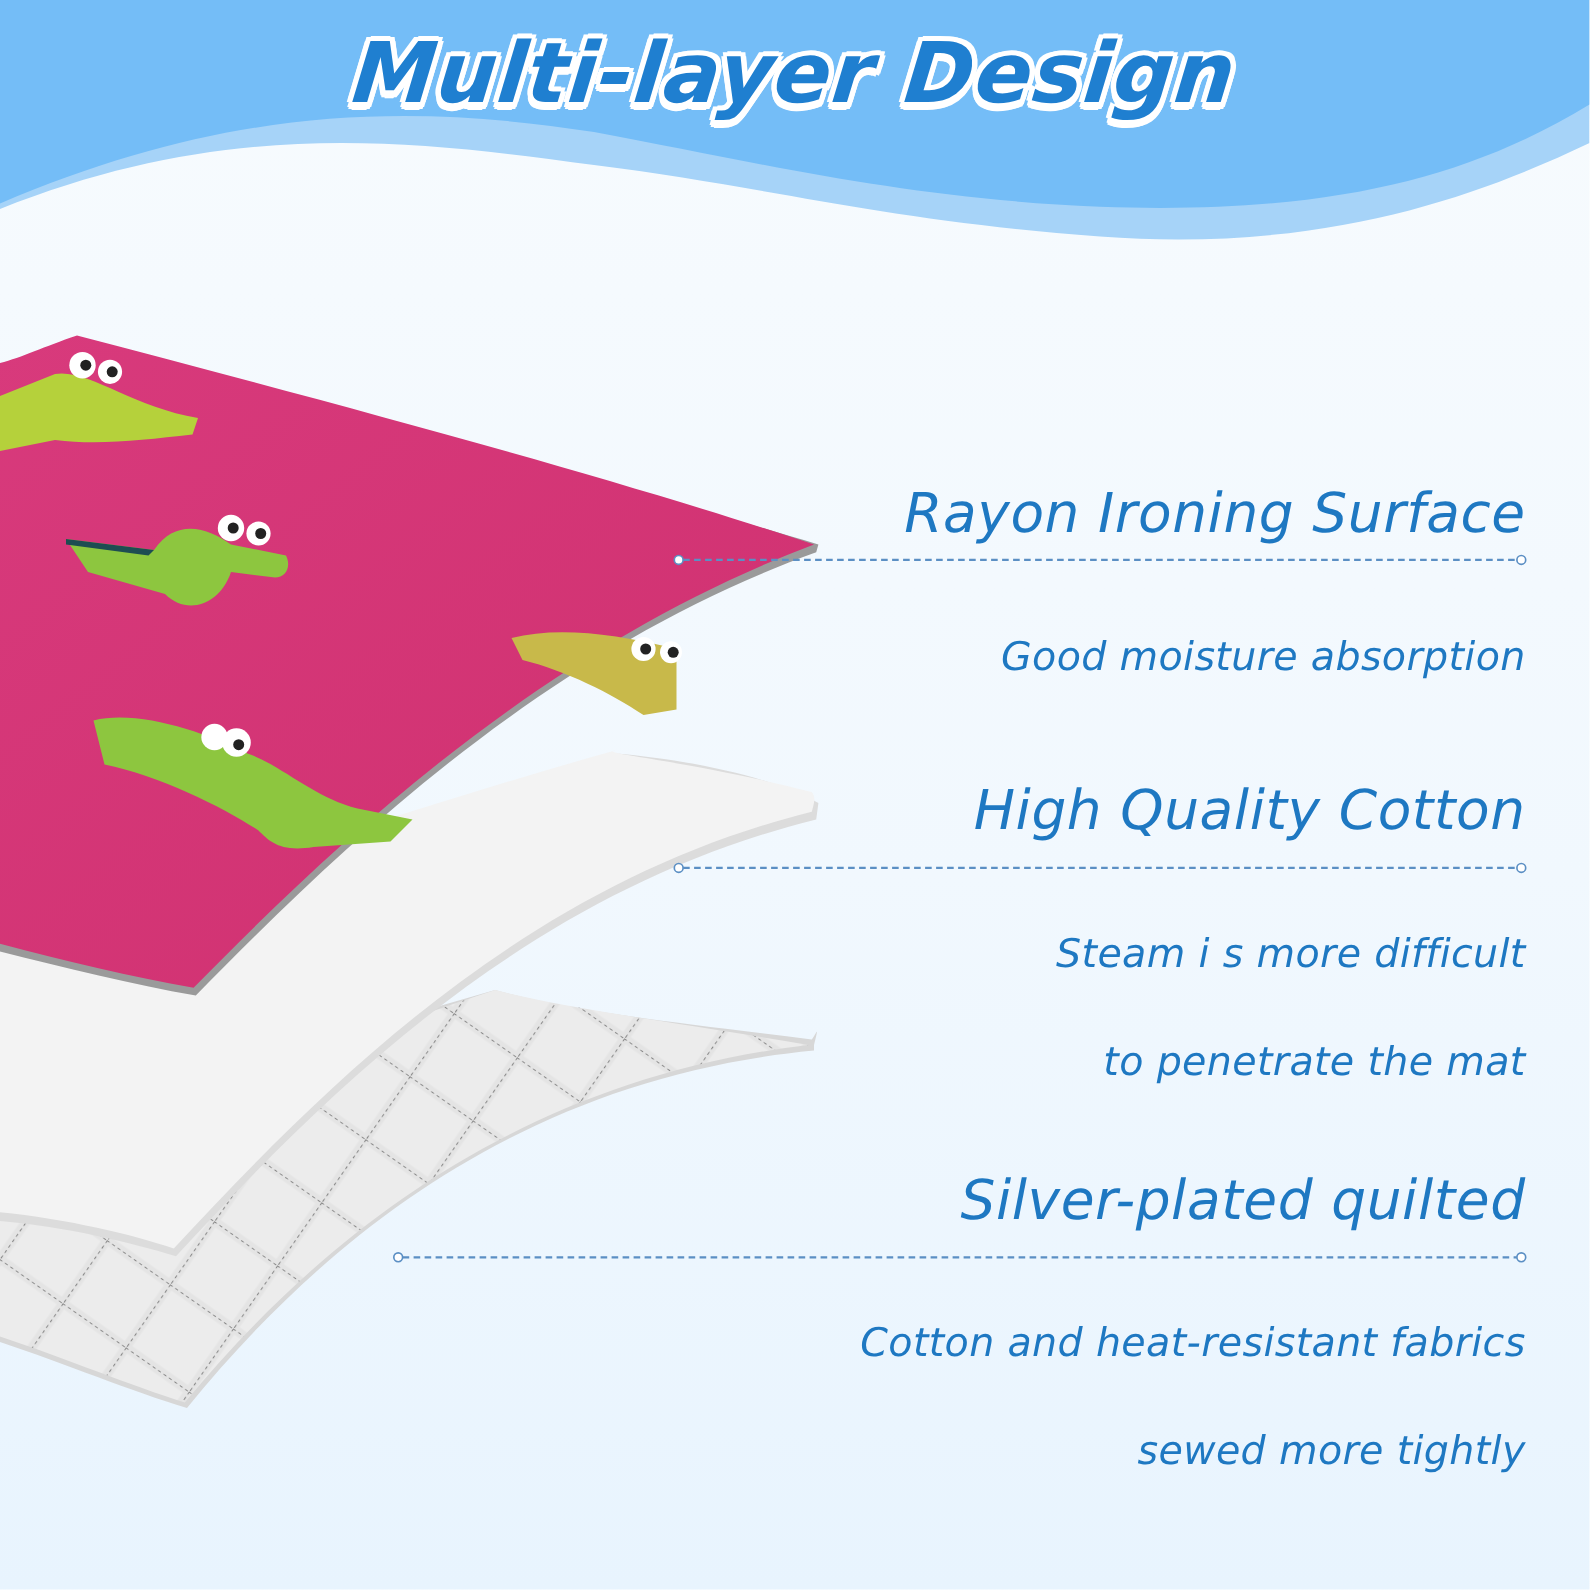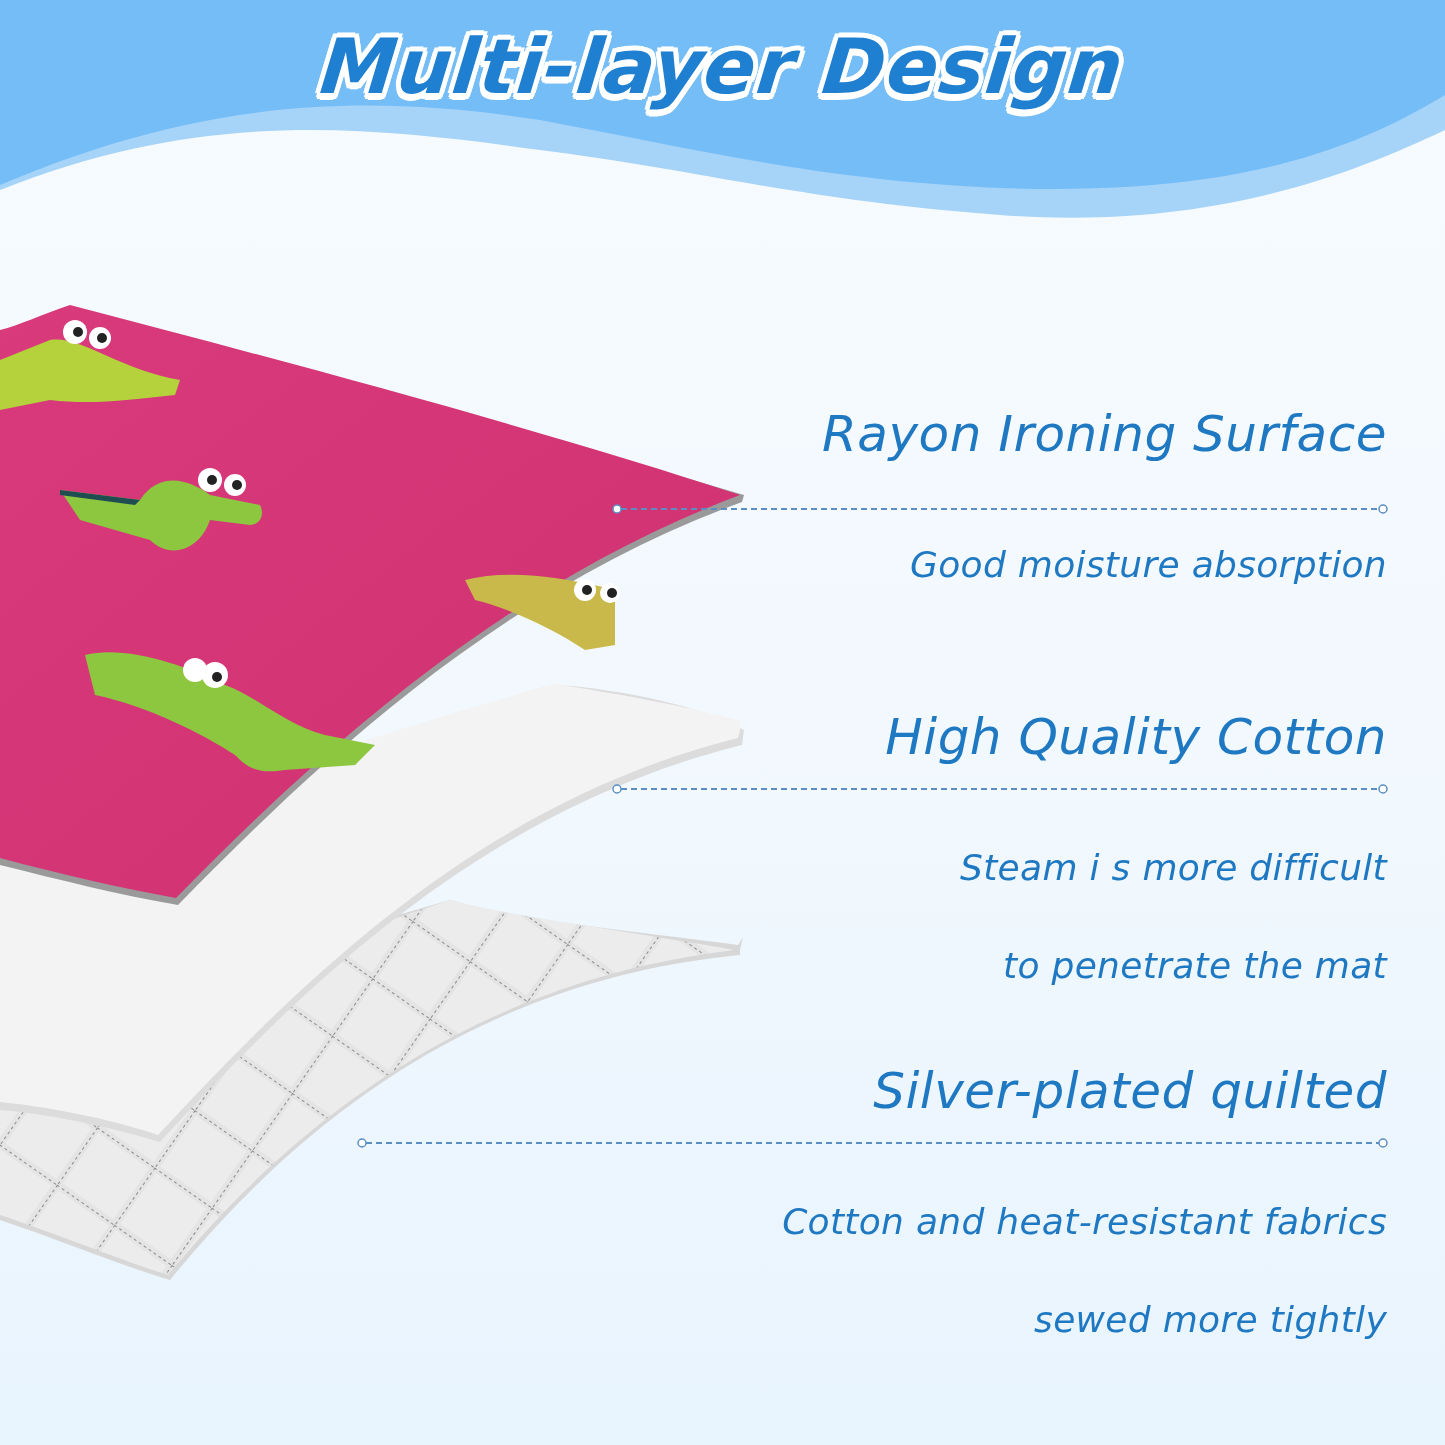--- a/index.html
+++ b/index.html
@@ -110,21 +110,21 @@
       <circle cx="617" cy="789" r="4" fill="#fff" stroke="#5b8fc4" stroke-width="1.5"></circle>
       <circle cx="1383" cy="789" r="4" fill="#fff" stroke="#5b8fc4" stroke-width="1.5"></circle>
     </g>
     <g>
       <line x1="366" y1="1143" x2="1379" y2="1143" stroke="#5b8fc4" stroke-width="2" stroke-dasharray="6 4"></line>
       <circle cx="362" cy="1143" r="4" fill="#fff" stroke="#5b8fc4" stroke-width="1.5"></circle>
       <circle cx="1383" cy="1143" r="4" fill="#fff" stroke="#5b8fc4" stroke-width="1.5"></circle>
     </g>
   </svg>
 
-  <div class="label-group" style="top:407px;">
+  <div class="label-group" style="top:440px;">
     <div class="label-title">Rayon Ironing Surface</div>
     <div style="height:30px"></div>
     <div class="label-desc">Good moisture absorption</div>
   </div>
 
   <div class="label-group" style="top:710px;">
     <div class="label-title">High Quality Cotton</div>
     <div style="height:30px"></div>
     <div class="label-desc">Steam i s more difficult</div>
     <div class="label-desc">to penetrate the mat</div>

